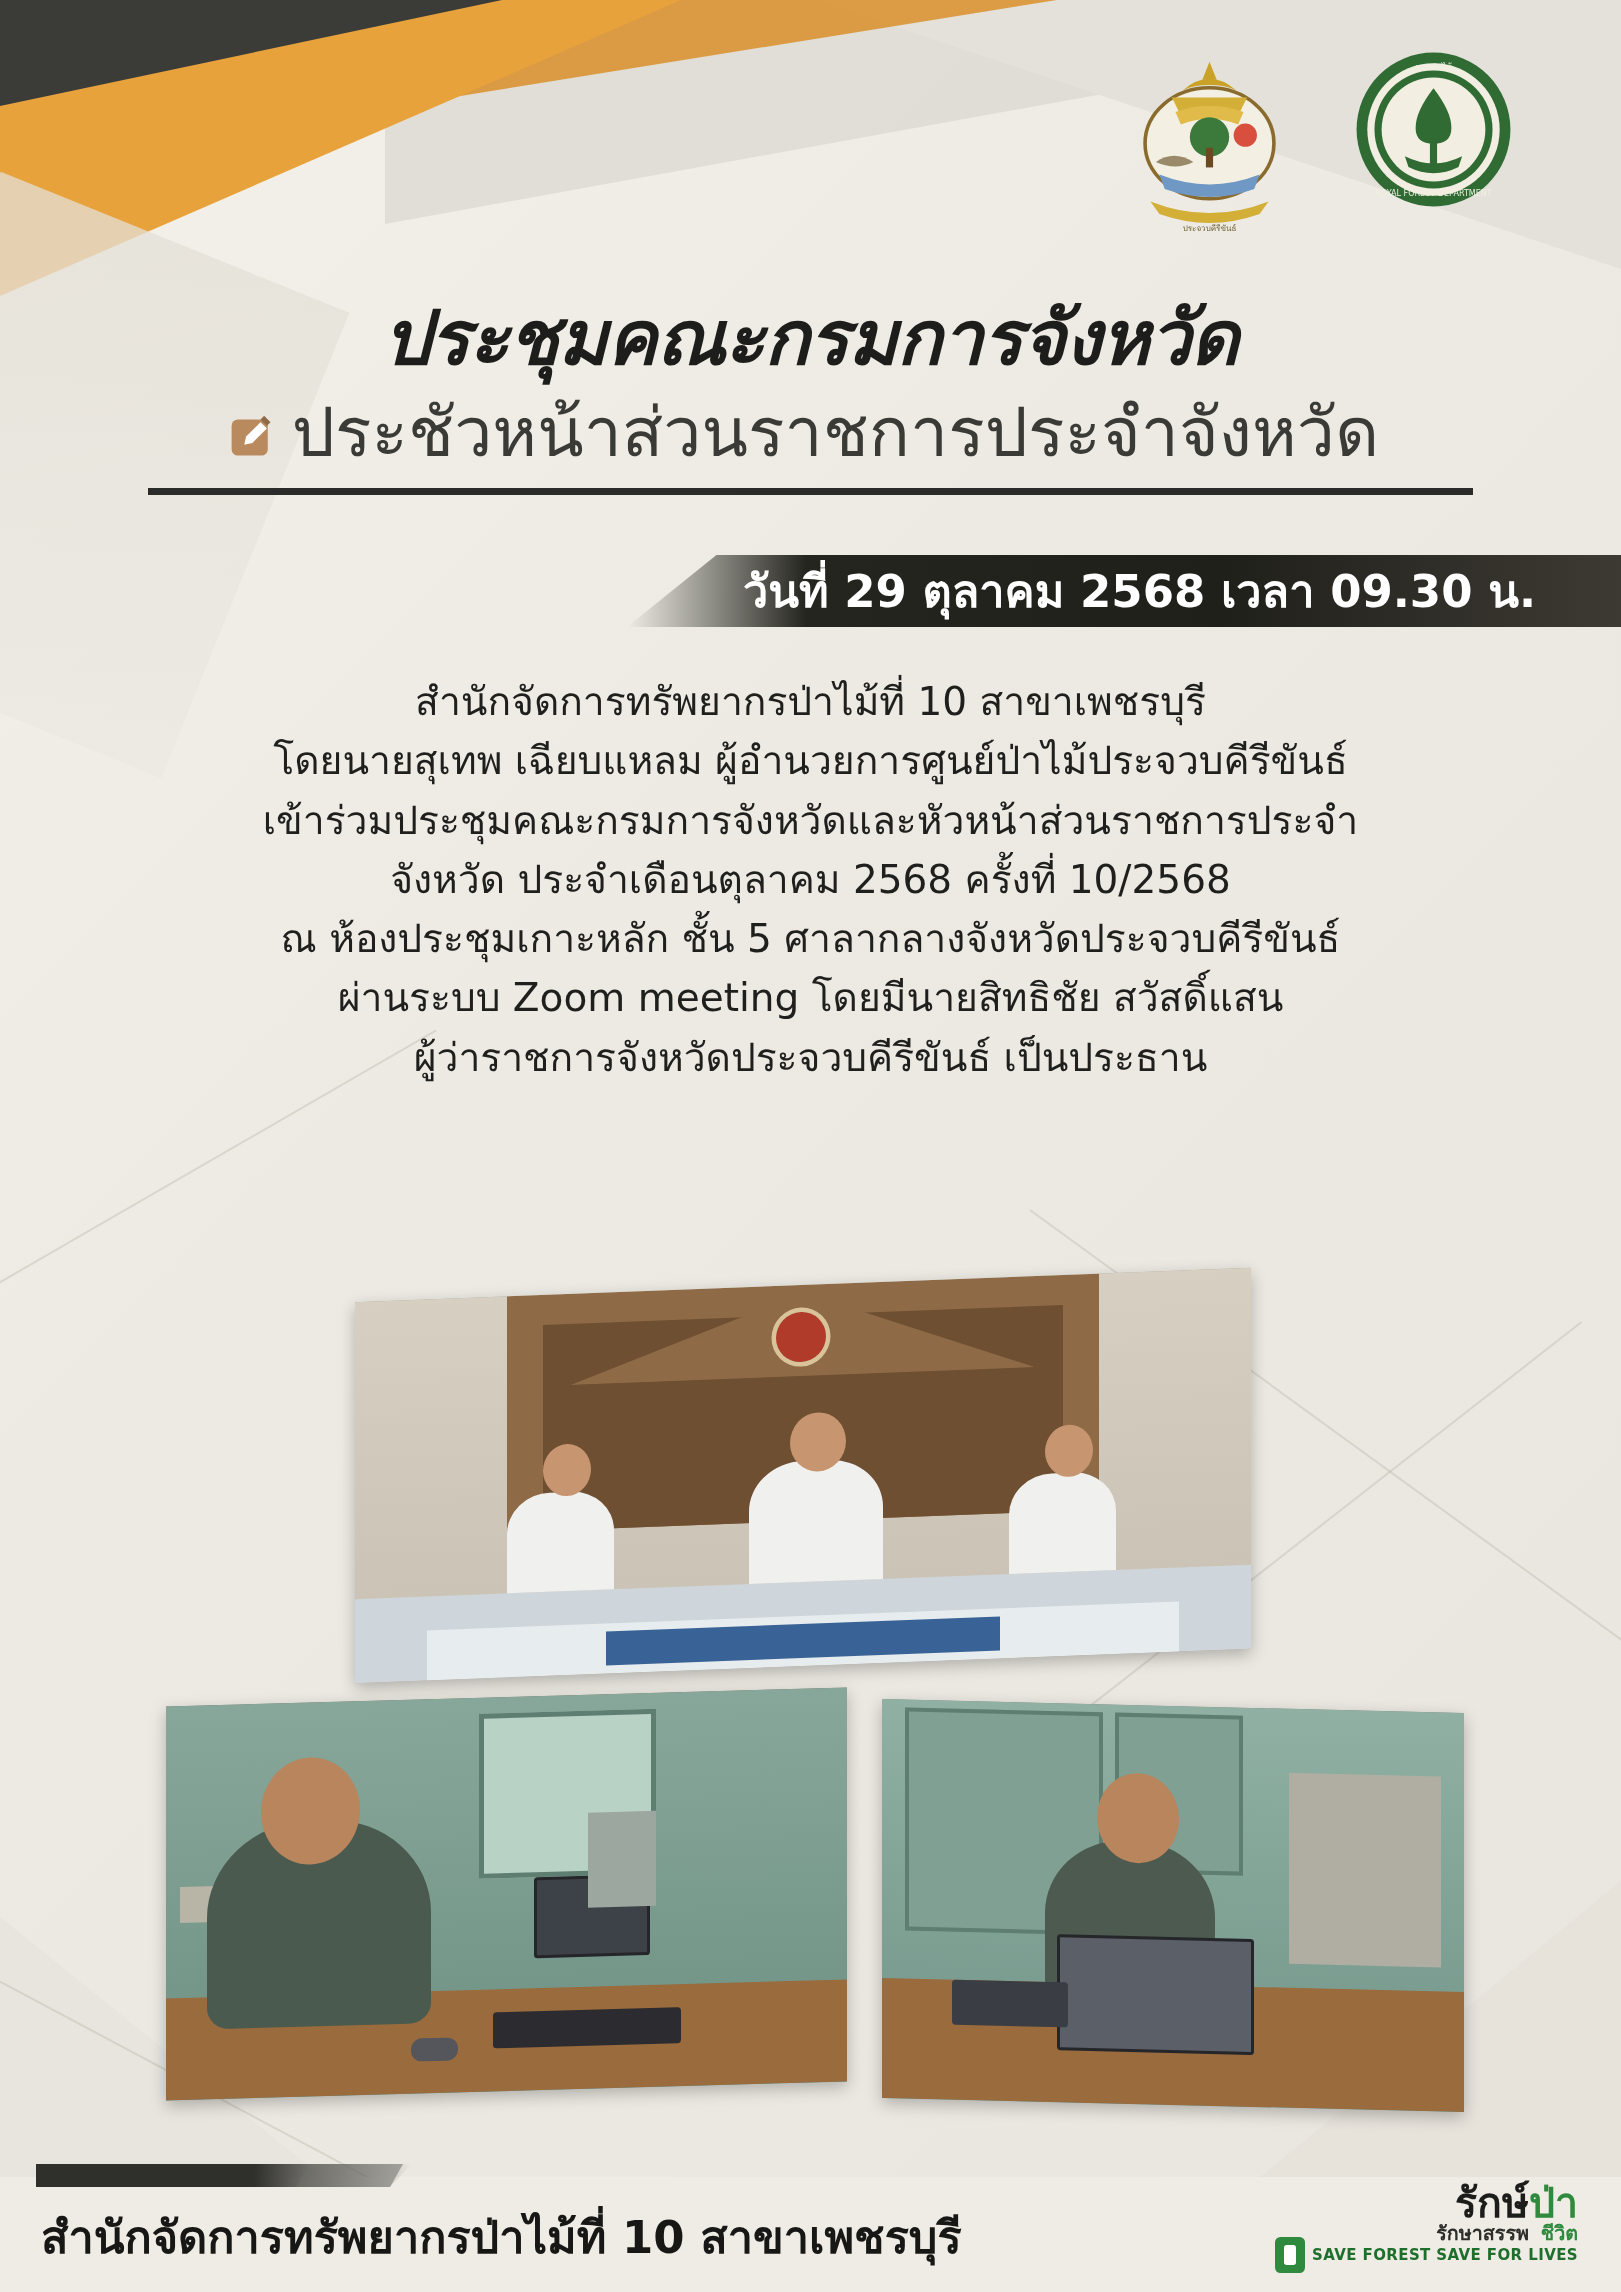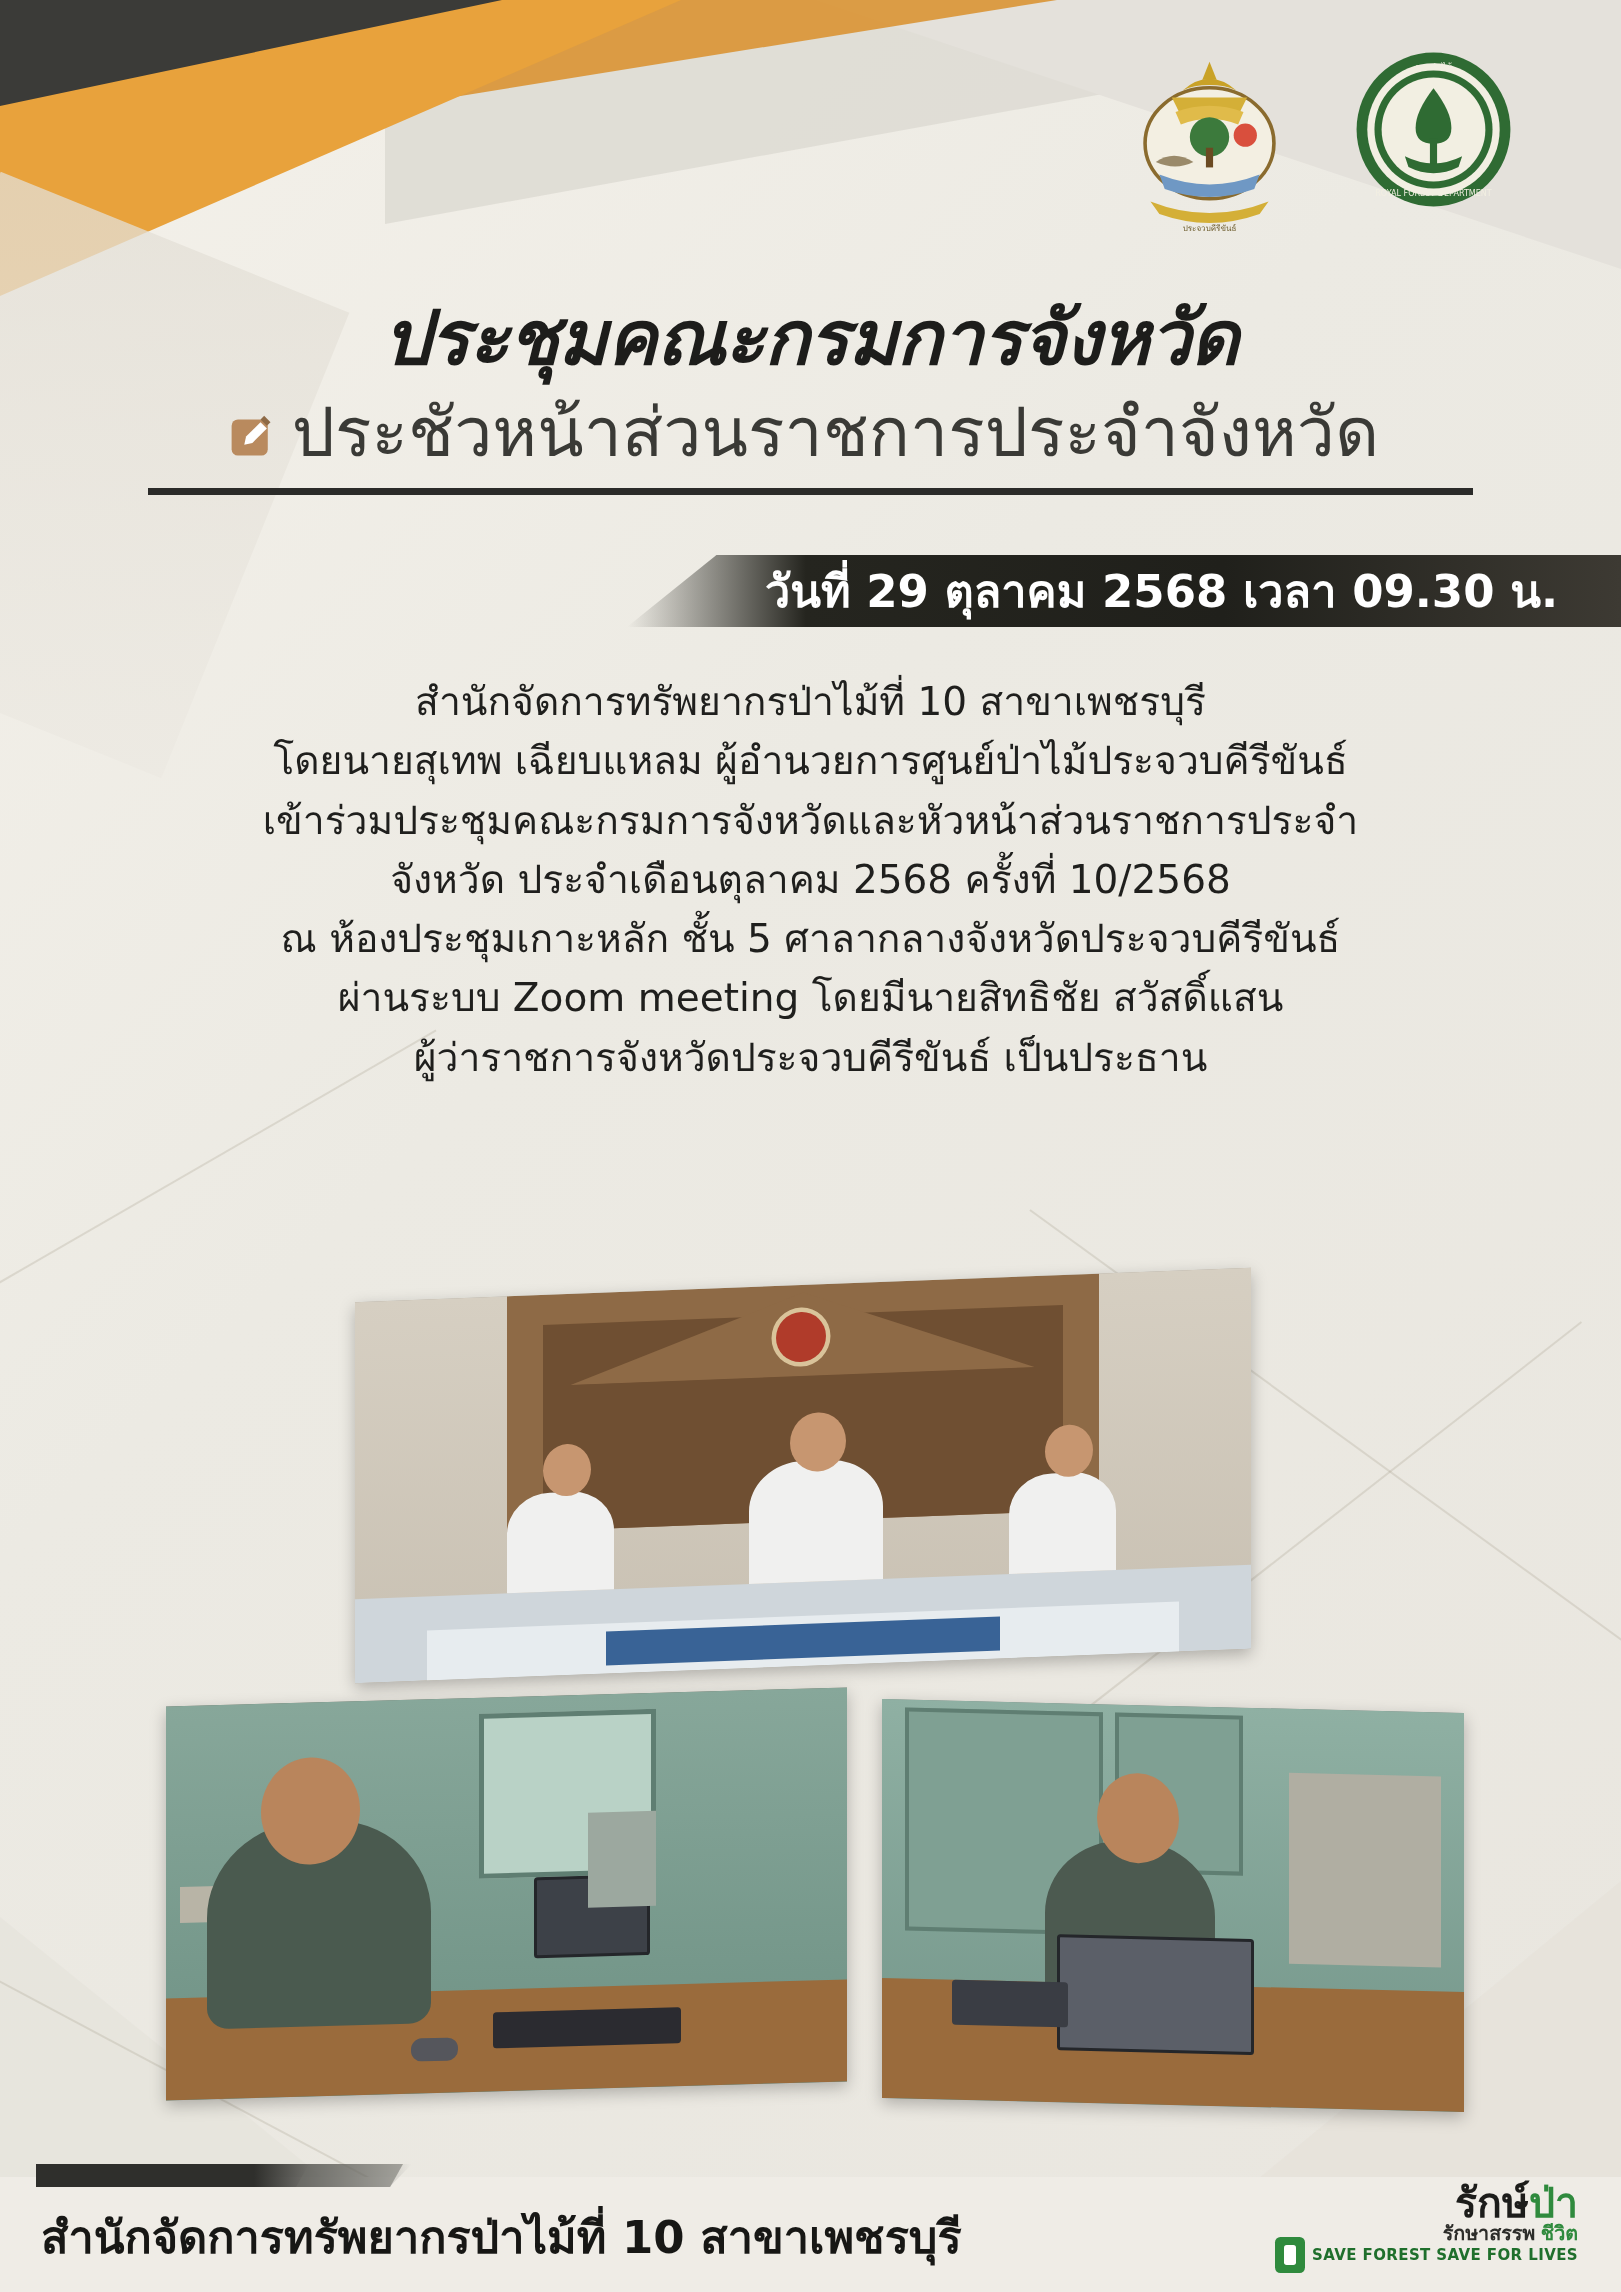--- a/index.html
+++ b/index.html
@@ -167,21 +167,21 @@
   .date-banner {
     position: absolute;
     top: 555px; right: 0;
     width: 994px;
     height: 72px;
     background: linear-gradient(90deg, rgba(30,30,28,0) 0%, #25251f 18%, #20201b 60%, #3d3a33 100%);
     clip-path: polygon(9% 0, 100% 0, 100% 100%, 0% 100%);
     display: flex;
     align-items: center;
     justify-content: flex-end;
-    padding-right: 63px;
+    padding-right: 85px;
   }
   .date-text {
     font-family: "DejaVu Sans", sans-serif;
     font-size: 45px;
     font-weight: 700;
     color: #ffffff;
     white-space: nowrap;
   }
 
   
@@ -273,21 +273,21 @@
     position: absolute; right: 0; top: 0;
     font-family: Liberation Sans, sans-serif;
     font-size: 41px; font-weight: 700; color: #1c1c1a;
     white-space: nowrap;
   }
   .rakpa-green {
     color: #2f8a3d;
   }
   .rakpa-sub {
     position: absolute; right: 0; top: 47px;
-    font-family: Liberation Sans, sans-serif;
+    font-family: Liberation Mono, monospace;
     font-size: 19.7px; font-weight: 700; color: #2d2d2a;
     white-space: nowrap;
   }
   .rakpa-tag {
     position: absolute; right: 0; bottom: 3.6px;
     display: flex; align-items: center; gap: 7.2px;
   }
   .rakpa-badge {
     width: 30px; height: 36px; border-radius: 5.4px;
     background: #2f8a3d;

